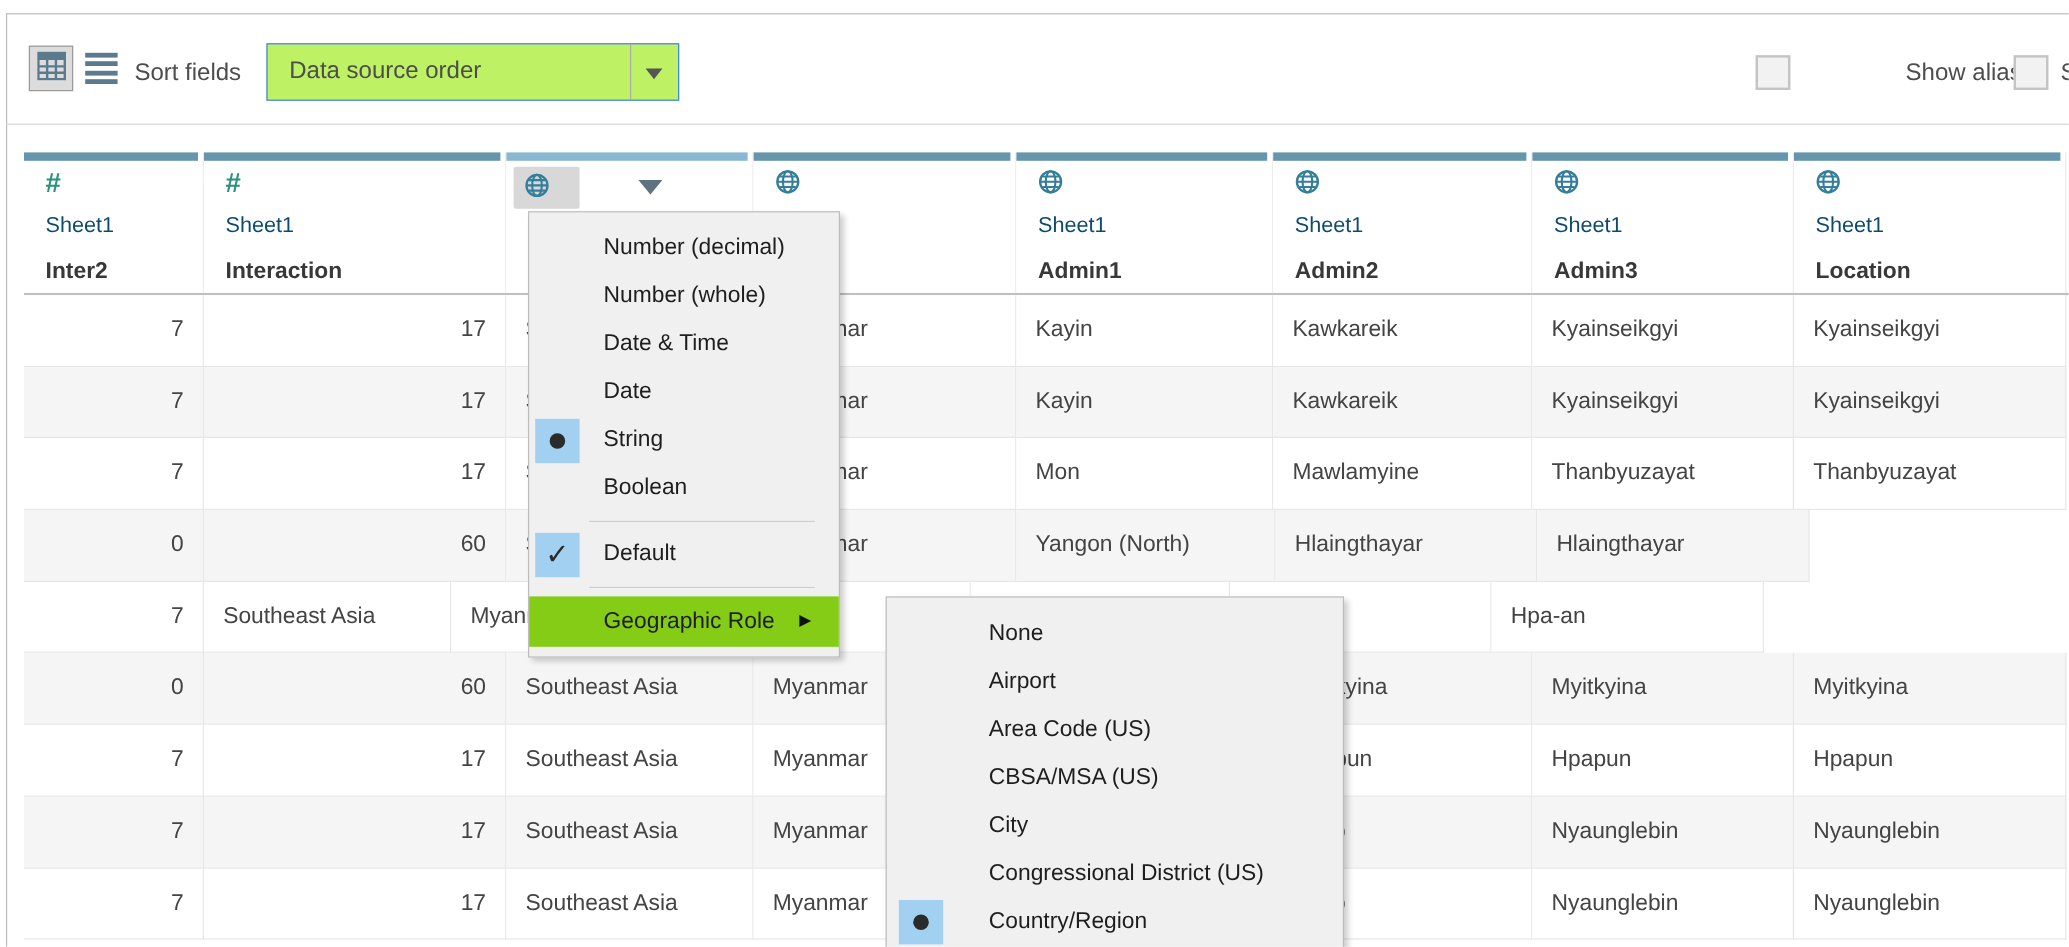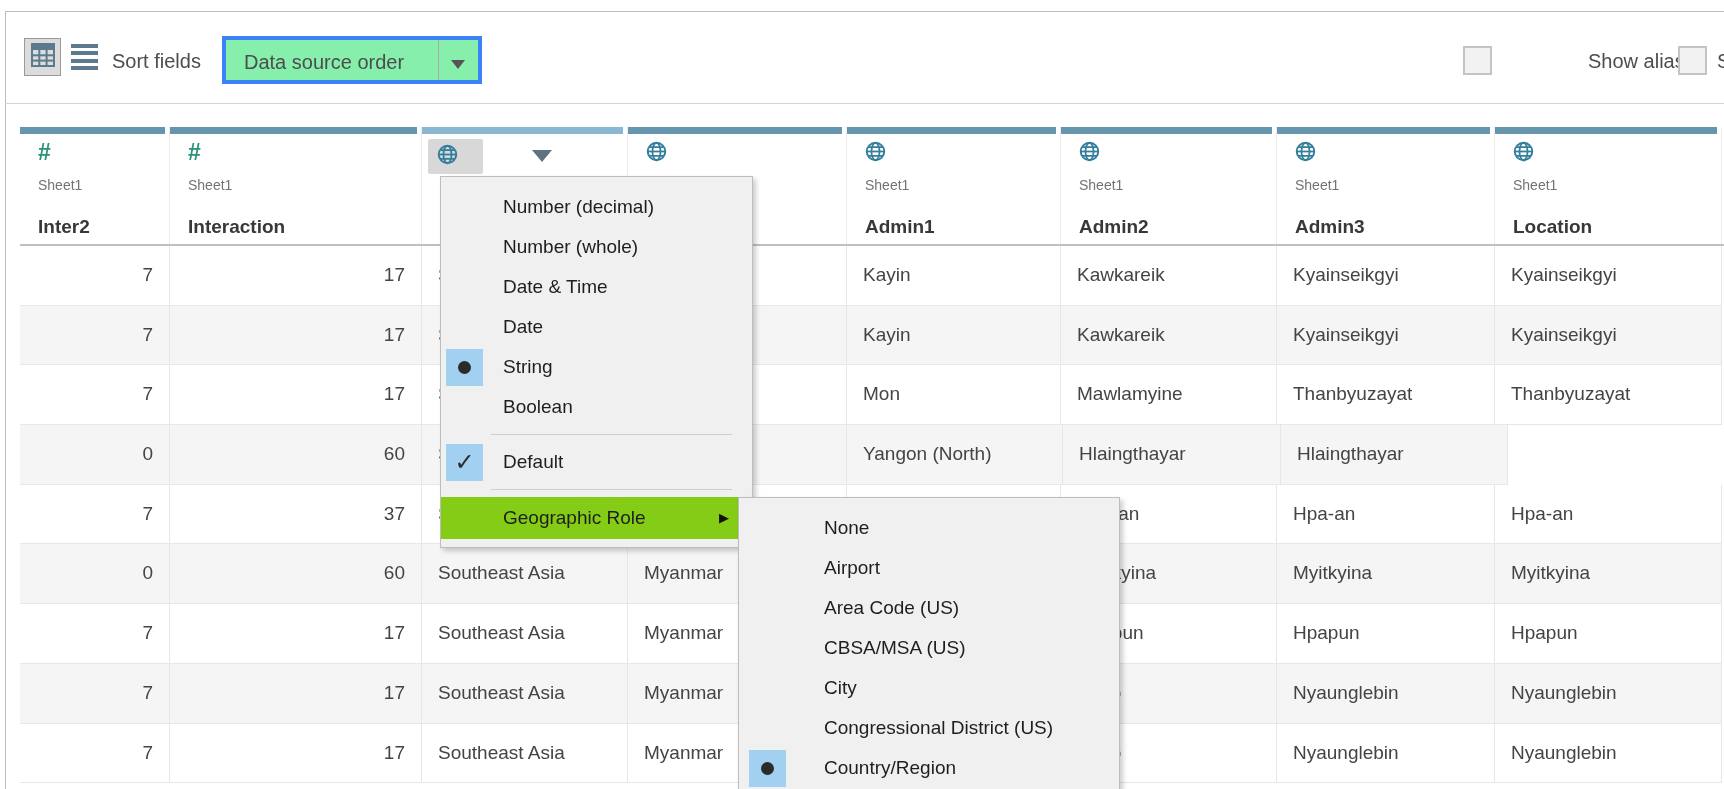--- a/index.html
+++ b/index.html
@@ -14,60 +14,60 @@
   .pane-border-left{position:absolute;left:5px;top:11px;bottom:0;width:0;border-left:1px solid #bdbdbd;}
   .grid-divider{position:absolute;left:5px;right:0;top:103px;height:0;border-top:1px solid #d4d4d4;}
 
   
   .toolbar{position:absolute;left:0;top:12px;height:90px;right:0;}
   .btn-grid{position:absolute;left:24px;top:26px;width:37px;height:38px;background:#dcdcdc;
     border:1px solid #9a9a9a;box-sizing:border-box;display:flex;align-items:center;justify-content:center;}
   .btn-list{position:absolute;left:71px;top:32px;width:27px;height:26px;display:flex;flex-direction:column;justify-content:space-between;}
   .btn-list i{display:block;height:4px;background:#5c7a8e;}
   .lbl-sort{position:absolute;left:112px;top:38px;font-size:20px;color:#4d4d4d;}
-  .dropdown{position:absolute;left:222px;top:24px;width:260px;height:48px;background:#86efac;
-    border:4px solid #3b82f6;box-sizing:border-box;}
+  .dropdown{position:absolute;left:222px;top:24px;width:344px;height:48px;background:#bef264;
+    border:1px solid #3b82f6;box-sizing:border-box;}
   .dropdown .val{position:absolute;left:18px;top:11px;font-size:20px;color:#4d4d4d;white-space:nowrap;}
   .dropdown .sep{position:absolute;right:39px;top:0;bottom:0;border-left:1px solid #aaaaaa;}
   .caret{width:0;height:0;border-left:7px solid transparent;border-right:7px solid transparent;border-top:9px solid #555;}
   .dropdown .caret{position:absolute;right:13px;top:20px;}
   .checkbox{position:absolute;top:34px;width:29px;height:29px;background:#f2f2f2;border:2px solid #c4c4c4;box-sizing:border-box;}
   .cb1{left:1463px;} .cb2{left:1678px;}
   .cb-label{position:absolute;top:38px;font-size:20px;color:#4d4d4d;white-space:nowrap;}
   .cbl1{left:1588px;text-align:right;} .cbl2{left:1717px;}
 
   
   .grid{position:absolute;left:20px;top:127px;width:1704px;}
   .hrow,.row{display:flex;}
   .c0{width:150px;} .c1{width:252px;} .c2{width:206px;} .c3{width:219px;}
   .c4{width:214px;} .c5{width:216px;} .c6{width:218px;} .c7{width:227px;}
   .hcell{position:relative;height:117px;box-sizing:border-box;border-right:1px solid #ececec;background:#fff;}
   .hbar{height:7px;background:#6596ad;margin-right:4px;}
   .hcell.sel .hbar{background:#8ab8d2;}
   .hbody{position:relative;padding:7px 0 0 18px;}
   .hicon-num{font-size:23px;font-weight:600;color:#2b927b;line-height:22px;height:24px;}
   .hicon-globe{height:24px;}
-  .hsheet{margin-top:12px;font-size:14px;color:#737373;height:18px;}
+  .hsheet{margin-top:12px;font-size:18px;color:#0c4a6e;height:18px;}
   .hname{margin-top:21px;font-size:19px;font-weight:bold;color:#383838;white-space:nowrap;}
   .globe-box{position:absolute;left:6px;top:5px;width:55px;height:35px;background:#d8d8d8;border-radius:2px;
     display:flex;align-items:center;justify-content:flex-start;padding-left:9px;box-sizing:border-box;}
   .hcaret{position:absolute;left:110px;top:16px;width:0;height:0;
     border-left:10px solid transparent;border-right:10px solid transparent;border-top:12px solid #5f7281;}
   .hdr{border-bottom:2px solid #c0c0c0;}
   .row{height:59.7px;}
   .row:nth-child(odd) .cell{background:#f5f5f5;}
   .cell{box-sizing:border-box;border-right:1px solid #e7e7e7;border-bottom:1px solid #e7e7e7;
     font-size:19px;color:#444;line-height:58px;white-space:nowrap;overflow:hidden;background:#fff;}
   .cell.numv{text-align:right;padding-right:16px;}
   .cell.txt{padding-left:16px;}
 
   
   .menu{position:absolute;background:#f0f0f0;border:1px solid #bdbdbd;box-sizing:border-box;
     box-shadow:3px 3px 5px rgba(0,0,0,0.20);font-size:19px;color:#1e1e1e;z-index:30;}
-  .type-menu{left:440px;top:176px;width:313px;height:372px;padding-top:10px;}
+  .type-menu{left:440px;top:176px;width:260px;height:372px;padding-top:10px;}
   .mi{position:relative;height:40px;line-height:40px;padding-left:62px;white-space:nowrap;}
   .mi .isq{position:absolute;left:5px;top:2px;width:37px;height:37px;background:#a1d0f1;
     display:flex;align-items:center;justify-content:center;}
   .dot{width:13px;height:13px;border-radius:50%;background:#2b2b2b;}
   .chk{font-size:24px;color:#2b2b2b;font-family:"DejaVu Sans",sans-serif;line-height:37px;}
   .msep{height:0;border-top:1px solid #cfcfcf;margin:7px 20px 7px 50px;}
   .mi.hl{background:#84cc16;height:42px;line-height:42px;}
   .subarrow{position:absolute;right:23px;top:0;font-size:13px;color:#111;
     font-family:"DejaVu Sans",sans-serif;}
   .geo-menu{left:738px;top:497px;width:382px;height:300px;padding-top:10px;z-index:40;}
@@ -242,21 +242,20 @@
     <div class="cell numv c0">0</div>
     <div class="cell numv c1">60</div>
     <div class="cell txt c2">Southeast Asia</div>
     <div class="cell txt c3">Myanmar</div>
     <div class="cell txt c5">Yangon (North)</div>
     <div class="cell txt c6">Hlaingthayar</div>
     <div class="cell txt c7">Hlaingthayar</div>
   </div>
   <div class="row">
     <div class="cell numv c0">7</div>
-    <div class="cell numv c1">37</div>
     <div class="cell txt c2">Southeast Asia</div>
     <div class="cell txt c3">Myanmar</div>
     <div class="cell txt c4"></div>
     <div class="cell txt c5">Hpa-an</div>
     <div class="cell txt c6">Hpa-an</div>
     <div class="cell txt c7">Hpa-an</div>
   </div>
   <div class="row">
     <div class="cell numv c0">0</div>
     <div class="cell numv c1">60</div>

